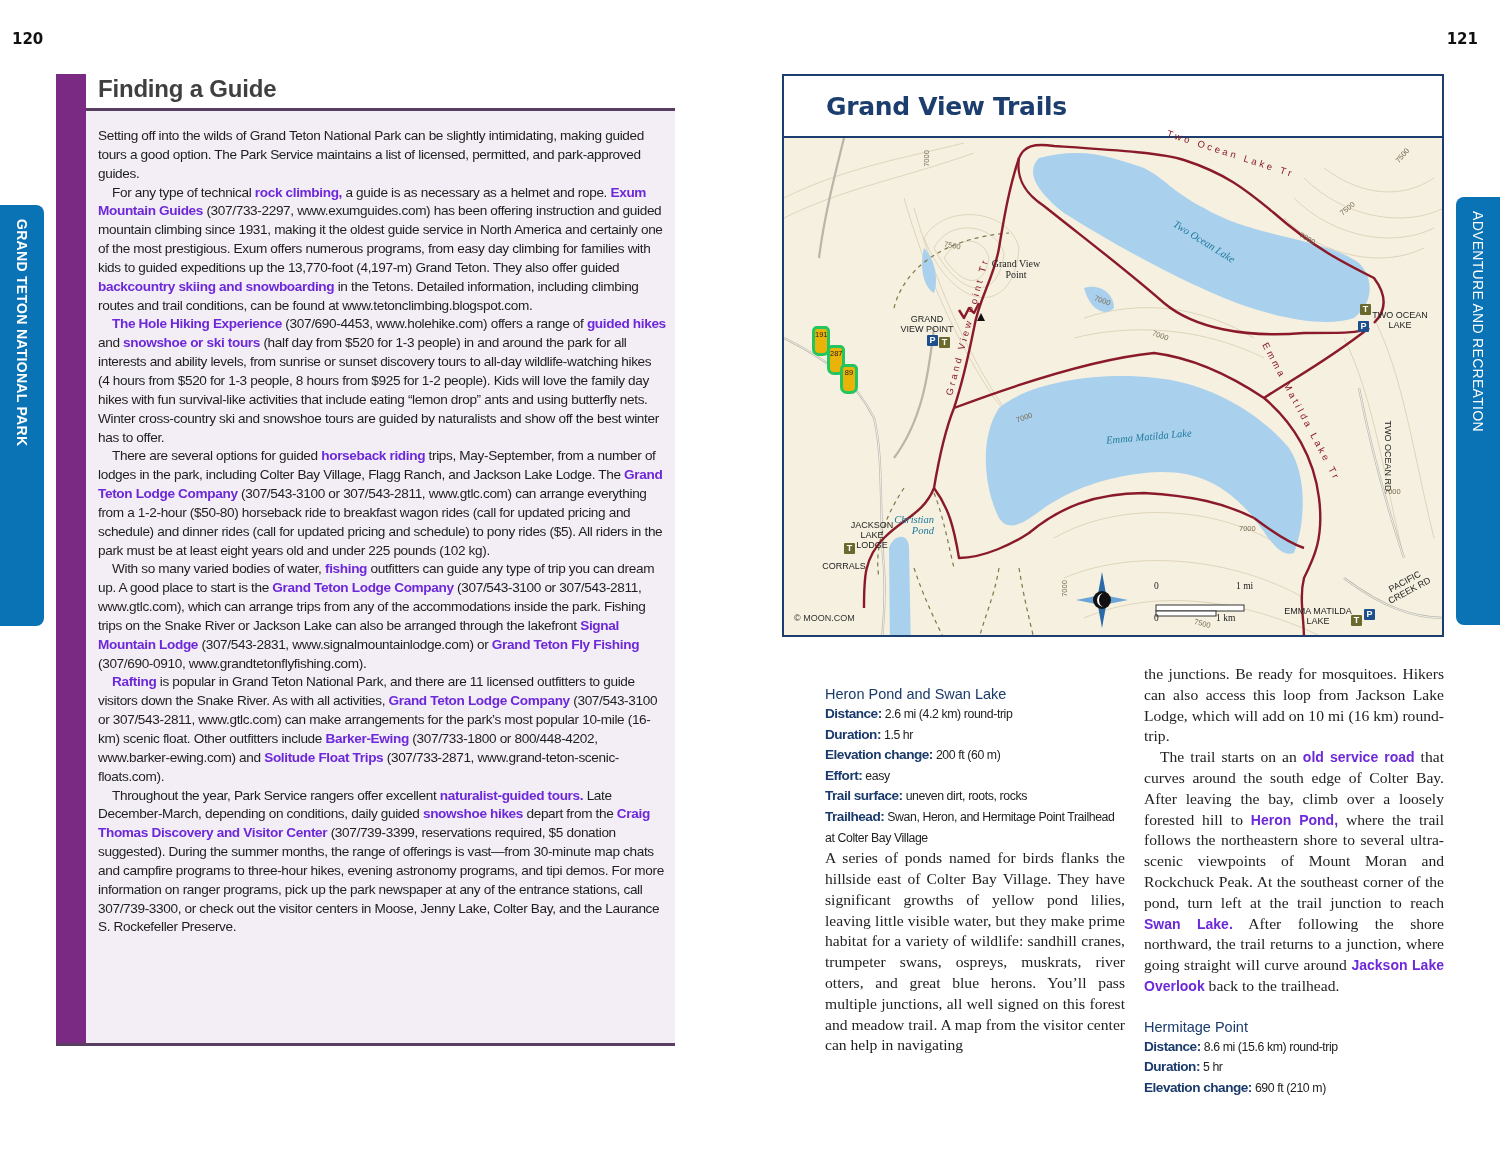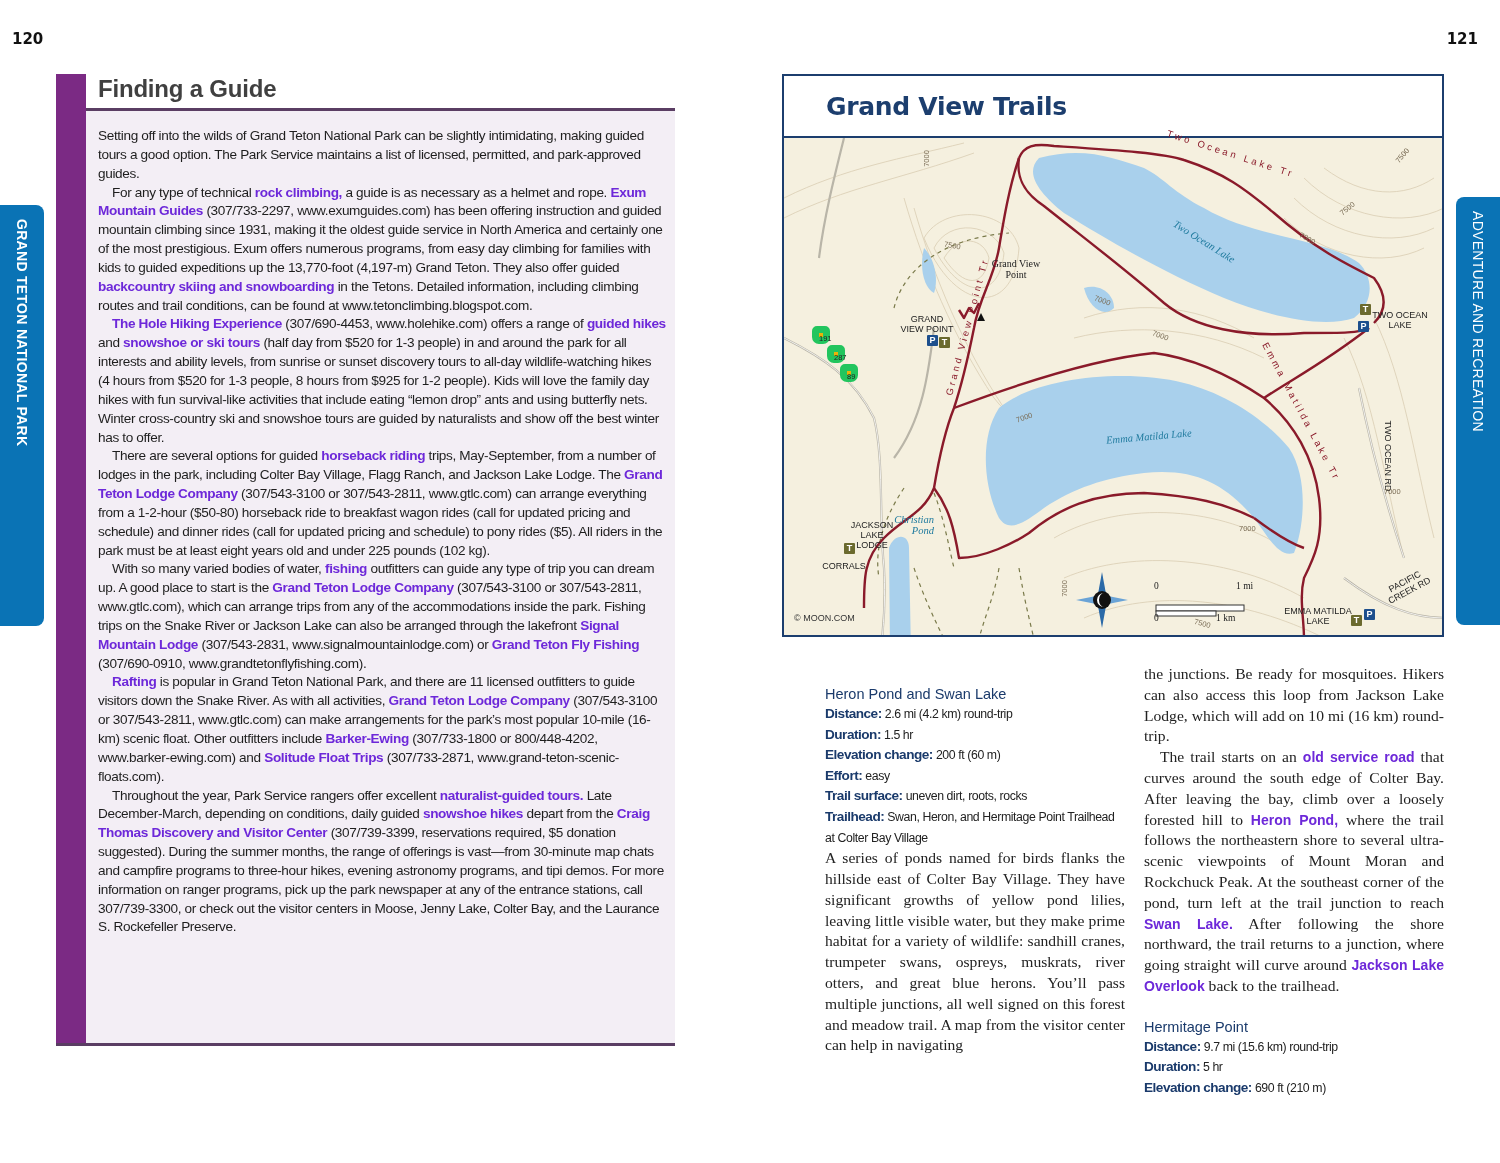--- a/index.html
+++ b/index.html
@@ -31,21 +31,21 @@
   .map-title-bar { position: absolute; left: 0; top: 0; right: 0; height: 62px; background: #fff; border-bottom: 2px solid #1c3e6e; }
   .map-title { position: absolute; left: 42px; top: 16px; font-family: "DejaVu Sans", sans-serif; font-weight: bold; font-size: 25px; color: #1c3e6e; letter-spacing: -0.3px; }
   .map-svg { position: absolute; left: 0; top: 62px; }
   .map-label { position: absolute; font-family: "Liberation Sans", sans-serif; font-size: 9px; color: #222; text-align: center; line-height: 10px; }
   .map-serif { position: absolute; font-family: "Liberation Serif", serif; font-size: 10px; color: #222; text-align: center; line-height: 11px; }
   .map-lake { position: absolute; font-family: "Liberation Serif", serif; font-style: italic; font-size: 10.5px; color: #1f7a9e; white-space: nowrap; }
   .map-trail { position: absolute; font-family: "Liberation Sans", sans-serif; font-size: 9.5px; color: #8a1a2a; letter-spacing: 3px; white-space: nowrap; }
   .map-contour { position: absolute; font-family: "Liberation Sans", sans-serif; font-size: 7.5px; color: #7a6c55; white-space: nowrap; }
   .icon-p { position: absolute; width: 11px; height: 11px; background: #1d4f8d; color: #fff; font-family: "Liberation Sans", sans-serif; font-weight: bold; font-size: 9px; line-height: 11px; text-align: center; border-radius: 1px; }
   .icon-t { position: absolute; width: 11px; height: 11px; background: #6b6a2e; color: #fff; font-family: "Liberation Sans", sans-serif; font-weight: bold; font-size: 9px; line-height: 11px; text-align: center; border-radius: 1px; }
-  .shield { position: absolute; width: 18px; height: 18px; border: 7px solid #22c55e; border-radius: 5px 5px 7px 7px; background: #eab308; font-family: "Liberation Sans", sans-serif; font-size: 7.5px; line-height: 12px; text-align: center; color: #222; }
+  .shield { position: absolute; width: 18px; height: 30px; border: 3px solid #22c55e; border-radius: 5px 5px 7px 7px; background: #eab308; font-family: "Liberation Sans", sans-serif; font-size: 7.5px; line-height: 12px; text-align: center; color: #222; }
   .copyright { position: absolute; left: 10px; bottom: 12px; font-family: "Liberation Sans", sans-serif; font-size: 9px; color: #333; }
   .scale-label { position: absolute; font-family: "Liberation Serif", serif; font-size: 9.5px; color: #222; }
 
   
   .col { position: absolute; top: 664px; width: 300px; font-family: "Liberation Serif", serif; font-size: 15.6px; line-height: 20.8px; color: #222; text-align: justify; }
   .col.c1 { left: 825px; }
   .col.c2 { left: 1144px; }
   .col p.ind { text-indent: 16px; }
   .col .hl { font-family: "Liberation Sans", sans-serif; font-size: 14px; }
   .trail-head { font-family: "Liberation Sans", sans-serif; font-size: 14.5px; color: #1a3a6b; margin-top: 20px; line-height: 20px; text-align: left; }
@@ -228,16 +228,16 @@
   <div class="stat"><span class="k">Effort:</span> <span>easy</span></div>
   <div class="stat"><span class="k">Trail surface:</span> <span>uneven dirt, roots, rocks</span></div>
   <div class="stat"><span class="k">Trailhead:</span> <span>Swan, Heron, and Hermitage Point Trailhead at Colter Bay Village</span></div>
   <p style="height:229px; overflow:hidden;">A series of ponds named for birds flanks the hillside east of Colter Bay Village. They have significant growths of yellow pond lilies, leaving little visible water, but they make prime habitat for a variety of wildlife: sandhill cranes, trumpeter swans, ospreys, muskrats, river otters, and great blue herons. You’ll pass multiple junctions, all well signed on this forest and meadow trail. A map from the visitor center can help in navigating</p>
 </div>
 
 <div class="col c2">
   <p id="para1-cont">the junctions. Be ready for mosquitoes. Hikers can also access this loop from Jackson Lake Lodge, which will add on 10 mi (16 km) round-trip.</p>
   <p class="ind"><span>The trail starts on an </span><span class="hl">old service road</span><span> that curves around the south edge of Colter Bay. After leaving the bay, climb over a loosely forested hill to </span><span class="hl">Heron Pond,</span><span> where the trail follows the northeastern shore to several ultra-scenic viewpoints of Mount Moran and Rockchuck Peak. At the southeast corner of the pond, turn left at the trail junction to reach </span><span class="hl">Swan Lake.</span><span> After following the shore northward, the trail returns to a junction, where going straight will curve around </span><span class="hl">Jackson Lake Overlook</span><span> back to the trailhead.</span></p>
   <div class="trail-head">Hermitage Point</div>
-  <div class="stat"><span class="k">Distance:</span> <span>9.7 mi (15.6 km) round-trip</span></div>
+  <div class="stat"><span class="k">Distance:</span> <span>8.6 mi (15.6 km) round-trip</span></div>
   <div class="stat"><span class="k">Duration:</span> <span>5 hr</span></div>
   <div class="stat"><span class="k">Elevation change:</span> <span>690 ft (210 m)</span></div>
 </div>
 
 </body></html>

